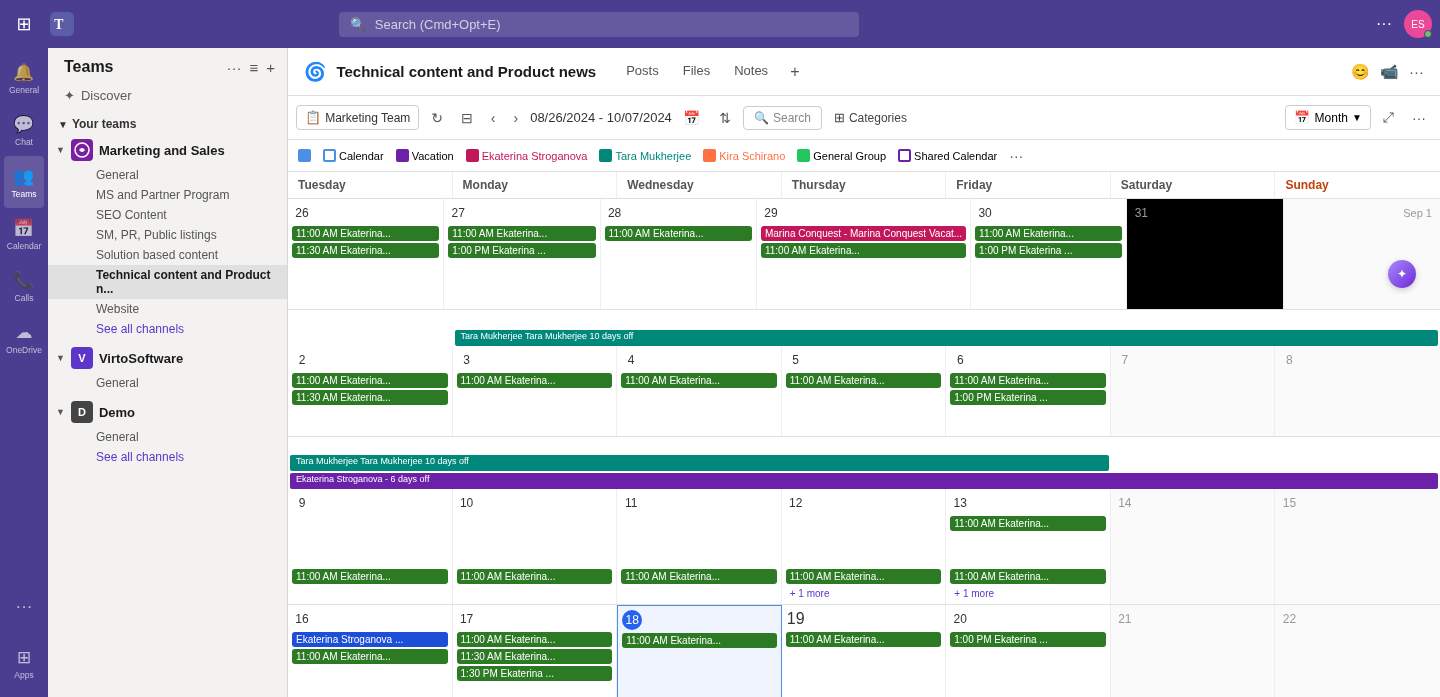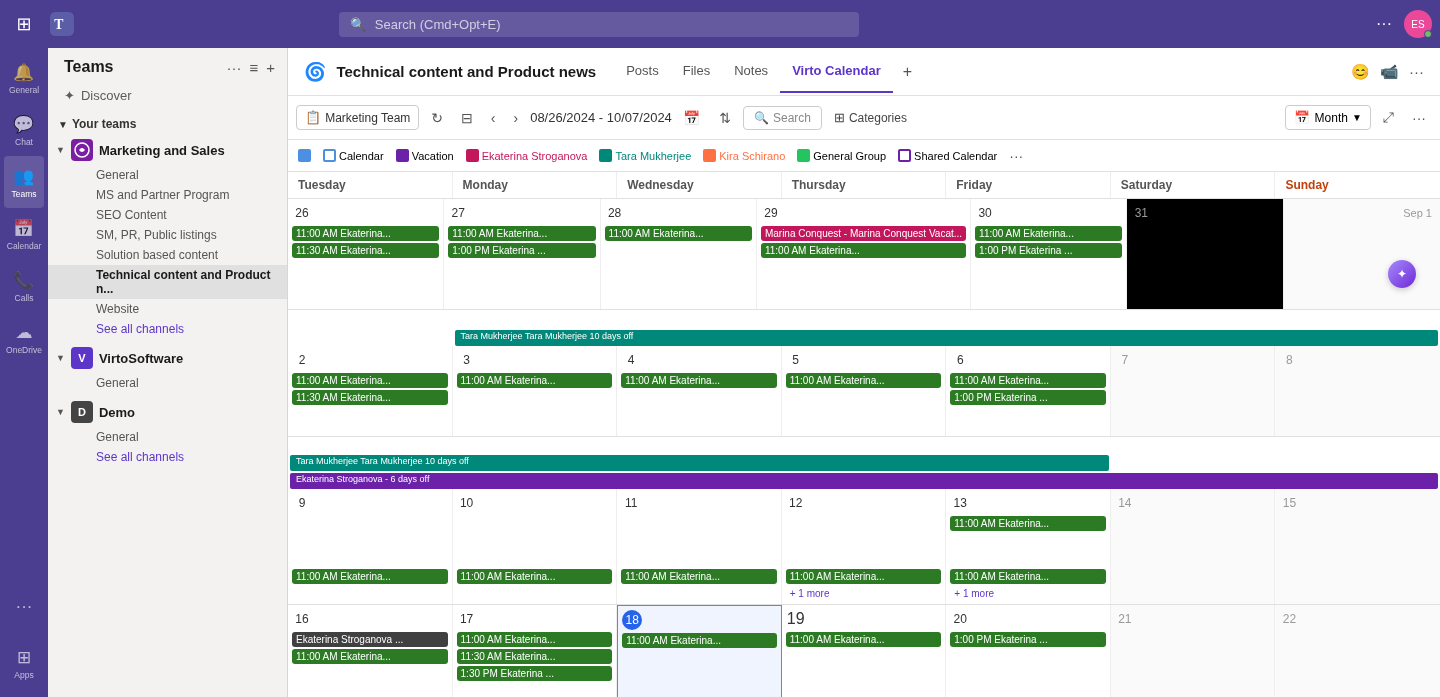--- a/index.html
+++ b/index.html
@@ -130,21 +130,20 @@
 
   <div style="flex:1;display:flex;flex-direction:column;overflow:hidden;background:#fff;">
 
     <div style="height:48px;background:#fff;border-bottom:1px solid #e0e0e0;display:flex;align-items:center;padding:0 16px;gap:10px;flex-shrink:0;">
       <span style="font-size:18px;">🌀</span>
       <span style="font-size:15px;font-weight:700;color:#1a1a1a;">Technical content and Product news</span>
       <div style="display:flex;gap:0;margin-left:8px;">
         <span style="padding:12px 12px;font-size:13px;color:#555;cursor:pointer;border-bottom:2px solid transparent;">Posts</span>
         <span style="padding:12px 12px;font-size:13px;color:#555;cursor:pointer;border-bottom:2px solid transparent;">Files</span>
         <span style="padding:12px 12px;font-size:13px;color:#555;cursor:pointer;border-bottom:2px solid transparent;">Notes</span>
-        <span style="padding:12px 12px;font-size:13px;color:#5c35c9;cursor:pointer;border-bottom:2px solid #5c35c9;font-weight:600;">Virto Calendar</span>
         <span style="padding:12px 10px;font-size:16px;color:#555;cursor:pointer;font-weight:300;">+</span>
       </div>
       <div style="margin-left:auto;display:flex;align-items:center;gap:10px;color:#555;font-size:15px;">
         <span style="cursor:pointer;">😊</span>
         <span style="cursor:pointer;">📹</span>
         <span style="cursor:pointer;">···</span>
       </div>
     </div>
 
     <div style="height:44px;background:#fff;border-bottom:1px solid #e0e0e0;display:flex;align-items:center;padding:0 8px;gap:6px;flex-shrink:0;">
@@ -358,21 +357,21 @@
             <span style="font-size:10px;color:#5c35c9;cursor:pointer;padding:1px 4px;">+ 1 more</span>
           </div>
           <div style="border-right:1px solid #eee;padding:0 4px 4px;background:#fafafa;"></div>
           <div style="padding:0 4px 4px;background:#fafafa;"></div>
         </div>
       </div>
 
       <div style="display:grid;grid-template-columns:repeat(7,1fr);border-bottom:1px solid #e0e0e0;min-height:110px;background:#fff;">
         <div style="border-right:1px solid #eee;padding:4px;min-height:110px;">
           <div style="font-size:12px;color:#333;font-weight:500;margin-bottom:3px;width:20px;height:20px;line-height:20px;text-align:center;">16</div>
-          <div style="font-size:10px;padding:2px 4px;border-radius:3px;margin-bottom:2px;white-space:nowrap;overflow:hidden;text-overflow:ellipsis;background:#404040;color:#fff;">Ekaterina Stroganova ...</div>
+          <div style="font-size:10px;padding:2px 4px;border-radius:3px;margin-bottom:2px;white-space:nowrap;overflow:hidden;text-overflow:ellipsis;background:#1d4ed8;color:#fff;">Ekaterina Stroganova ...</div>
           <div style="font-size:10px;padding:2px 4px;border-radius:3px;margin-bottom:2px;white-space:nowrap;overflow:hidden;text-overflow:ellipsis;background:#2d7a25;color:#fff;">11:00 AM Ekaterina...</div>
         </div>
         <div style="border-right:1px solid #eee;padding:4px;min-height:110px;">
           <div style="font-size:12px;color:#333;font-weight:500;margin-bottom:3px;width:20px;height:20px;line-height:20px;text-align:center;">17</div>
           <div style="font-size:10px;padding:2px 4px;border-radius:3px;margin-bottom:2px;white-space:nowrap;overflow:hidden;text-overflow:ellipsis;background:#2d7a25;color:#fff;">11:00 AM Ekaterina...</div>
           <div style="font-size:10px;padding:2px 4px;border-radius:3px;margin-bottom:2px;white-space:nowrap;overflow:hidden;text-overflow:ellipsis;background:#2d7a25;color:#fff;">11:30 AM Ekaterina...</div>
           <div style="font-size:10px;padding:2px 4px;border-radius:3px;margin-bottom:2px;white-space:nowrap;overflow:hidden;text-overflow:ellipsis;background:#2d7a25;color:#fff;">1:30 PM  Ekaterina ...</div>
         </div>
         <div style="border-right:1px solid #eee;padding:4px;min-height:110px;background:#f0f4ff;border:1px solid #4b90e2;">
           <div style="font-size:12px;color:#fff;font-weight:500;margin-bottom:3px;width:20px;height:20px;line-height:20px;text-align:center;background:#2563eb;border-radius:50%;display:inline-block;">18</div>

